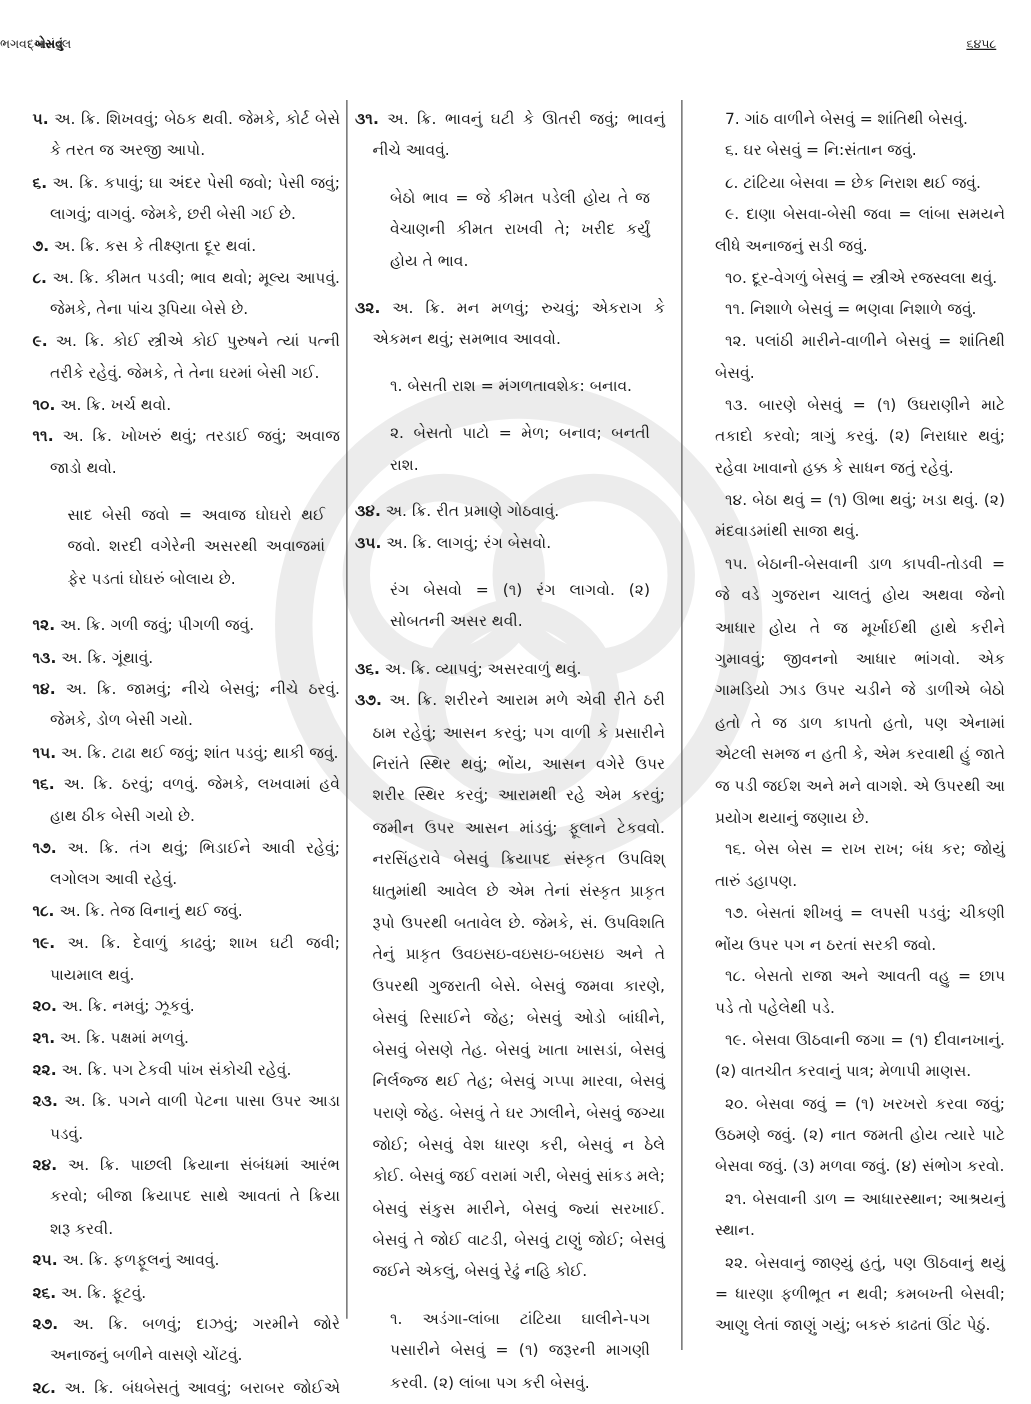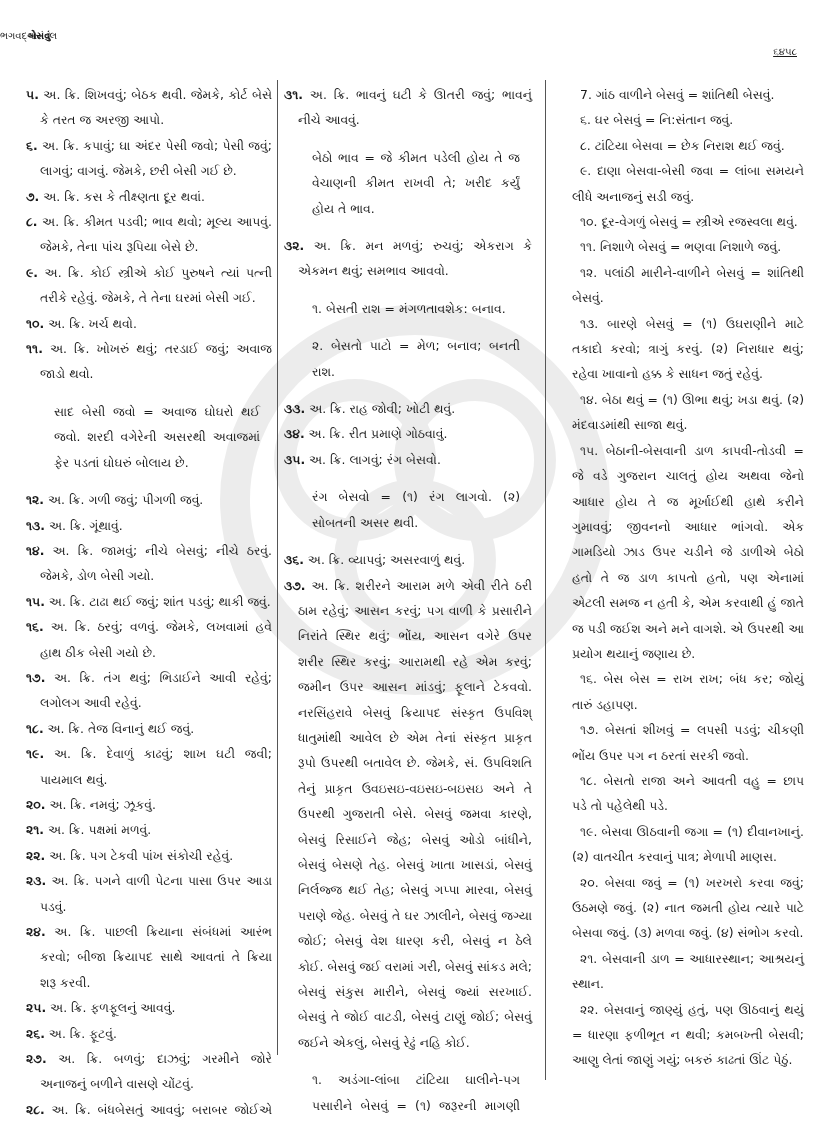--- a/index.html
+++ b/index.html
@@ -11,21 +11,21 @@
   .watermark {
     position: absolute; left: 215px; top: 300px; width: 400px; height: 400px;
     pointer-events: none; opacity: 0.07;
   }
   .header {
     position: absolute; top: 26px; left: 0; width: 825px; height: 30px;
     font-size: 10px; font-weight: bold;
   }
   .header .left { position: absolute; left: 28px; top: 4px; }
   .header .center { position: absolute; left: 0; right: 0; top: 4px; text-align: left; font-weight: normal; }
-  .header .right { position: absolute; right: 28px; top: 20px; font-weight: normal; text-decoration: underline; }
+  .header .right { position: absolute; right: 28px; top: 4px; font-weight: normal; text-decoration: underline; }
   .col {
     position: absolute; top: 82px; font-size: 12.4px; line-height: 25.4px;
   }
   .col.c1 { left: 26px; width: 246px; }
   .col.c2 { left: 284px; width: 248px; }
   .col.c3 { left: 572px; width: 232px; }
   .divider { position: absolute; top: 80px; width: 1px; background: #555; }
   .divider.d1 { left: 277px; height: 975px; }
   .divider.d2 { left: 545px; height: 1000px; }
   .entry { margin: 0; text-align: justify; }
@@ -80,21 +80,20 @@
     <p class="entry hang"><span class="num">૨૬.</span><span class="pos"> અ. ક્રિ. </span><span>ફૂટવું.</span></p>
     <p class="entry hang"><span class="num">૨૭.</span><span class="pos"> અ. ક્રિ. </span><span>બળવું; દાઝવું; ગરમીને જોરે અનાજનું બળીને વાસણે ચોંટવું.</span></p>
     <p class="entry hang"><span class="num">૨૮.</span><span class="pos"> અ. ક્રિ. </span><span>બંધબેસતું આવવું; બરાબર જોઈએ તેમ આવી રહેવું; બેસતું આવવું.</span></p>
   </div>
 <div class="col c2" id="col-middle">
     <p class="entry hang"><span class="num">૩૧.</span><span class="pos"> અ. ક્રિ. </span><span>ભાવનું ઘટી કે ઊતરી જવું; ભાવનું નીચે આવવું.</span></p>
     <p class="sub">બેઠો ભાવ = જે કીમત પડેલી હોય તે જ વેચાણની કીમત રાખવી તે; ખરીદ કર્યું હોય તે ભાવ.</p>
     <p class="entry hang"><span class="num">૩૨.</span><span class="pos"> અ. ક્રિ. </span><span>મન મળવું; રુચવું; એકરાગ કે એકમન થવું; સમભાવ આવવો.</span></p>
     <p class="sub">૧. બેસતી રાશ = મંગળતાવશેક: બનાવ.</p>
     <p class="sub">૨. બેસતો પાટો = મેળ; બનાવ; બનતી રાશ.</p>
-    <p class="entry hang"><span class="num">૩૩.</span><span class="pos"> અ. ક્રિ. </span><span>રાહ જોવી; ખોટી થવું.</span></p>
     <p class="entry hang"><span class="num">૩૪.</span><span class="pos"> અ. ક્રિ. </span><span>રીત પ્રમાણે ગોઠવાવું.</span></p>
     <p class="entry hang"><span class="num">૩૫.</span><span class="pos"> અ. ક્રિ. </span><span>લાગવું; રંગ બેસવો.</span></p>
     <p class="sub">રંગ બેસવો = (૧) રંગ લાગવો. (૨) સોબતની અસર થવી.</p>
     <p class="entry hang"><span class="num">૩૬.</span><span class="pos"> અ. ક્રિ. </span><span>વ્યાપવું; અસરવાળું થવું.</span></p>
     <p class="entry hang"><span class="num">૩૭.</span><span class="pos"> અ. ક્રિ. </span><span>શરીરને આરામ મળે એવી રીતે ઠરી ઠામ રહેવું; આસન કરવું; પગ વાળી કે પ્રસારીને નિરાંતે સ્થિર થવું; ભોંય, આસન વગેરે ઉપર શરીર સ્થિર કરવું; આરામથી રહે એમ કરવું; જમીન ઉપર આસન માંડવું; ફૂલાને ટેકવવો. નરસિંહરાવે બેસવું ક્રિયાપદ સંસ્કૃત ઉપવિશ્ ધાતુમાંથી આવેલ છે એમ તેનાં સંસ્કૃત પ્રાકૃત રૂપો ઉપરથી બતાવેલ છે. જેમકે, સં. ઉપવિશતિ તેનું પ્રાકૃત ઉવઇસઇ-વઇસઇ-બઇસઇ અને તે ઉપરથી ગુજરાતી બેસે. બેસવું જમવા કારણે, બેસવું રિસાઈને જેહ; બેસવું ઓડો બાંધીને, બેસવું બેસણે તેહ. બેસવું ખાતા ખાસડાં, બેસવું નિર્લજ્જ થઈ તેહ; બેસવું ગપ્પા મારવા, બેસવું પરાણે જેહ. બેસવું તે ઘર ઝાલીને, બેસવું જગ્યા જોઈ; બેસવું વેશ ધારણ કરી, બેસવું ન ઠેલે કોઈ. બેસવું જઈ વરામાં ગરી, બેસવું સાંકડ મલે; બેસવું સંકુસ મારીને, બેસવું જ્યાં સરખાઈ. બેસવું તે જોઈ વાટડી, બેસવું ટાણું જોઈ; બેસવું જઈને એકલું, બેસવું રેઢું નહિ કોઈ.</span></p>
     <p class="sub">૧. અડંગા-લાંબા ટાંટિયા ઘાલીને-પગ પસારીને બેસવું = (૧) જરૂરની માગણી કરવી. (૨) લાંબા પગ કરી બેસવું.</p>
     <p class="sub">૨. આવ્યાં મગવા ત્યારે બેસાડ્યાં દળવા = જે કામ માટે આવેલ હોય તેના કરતાં જુદું કામ સોંપવું; ઊલટું થવું.</p>
     <p class="sub">૩. ખૂણે બેસવું = શોક પાળવો; રાંડવું; વિધવા થવું.</p>
   </div>
 <div class="col c3" id="col-right">

